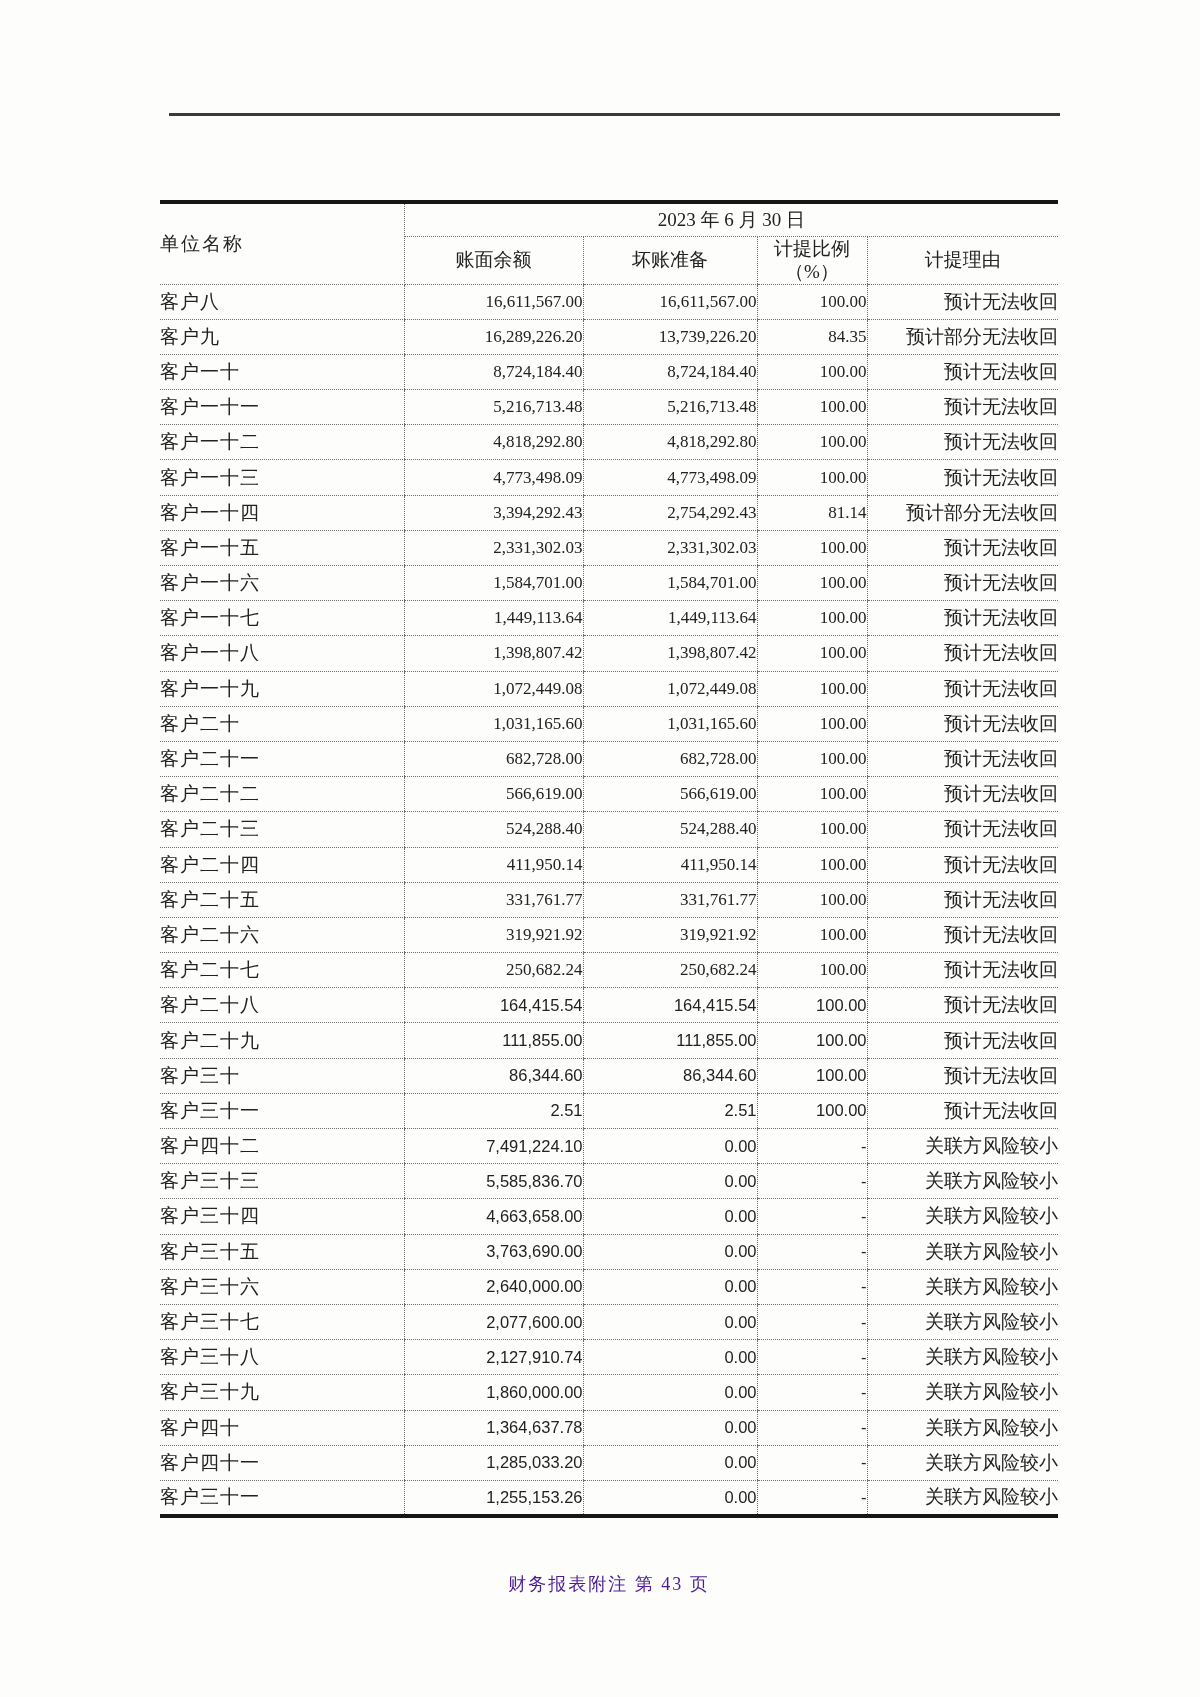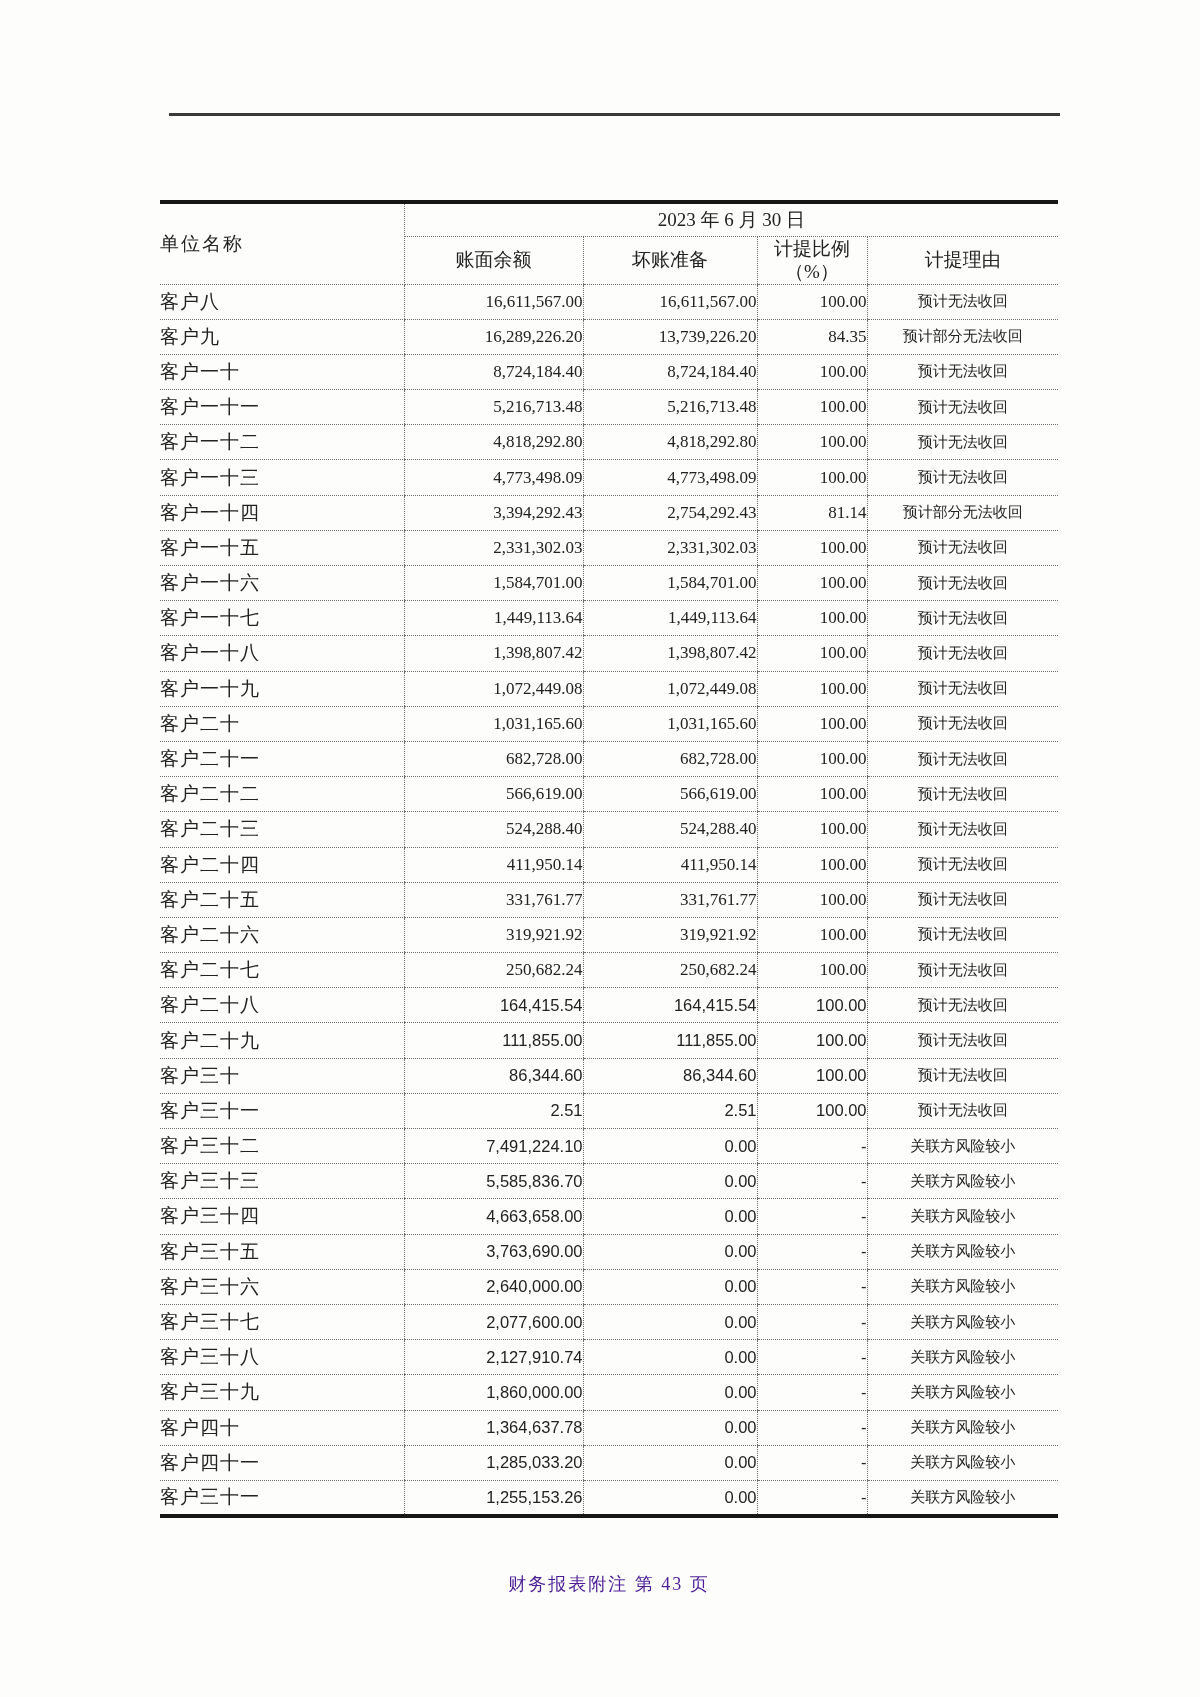--- a/index.html
+++ b/index.html
@@ -67,21 +67,21 @@
   tbody td {
     height: 35.2px;
     border-bottom: 1px dotted #6e6e6e;
     font-size: 19px;
   }
   tbody td + td { border-left: 1px dotted #6e6e6e; }
   tbody tr:last-child td { border-bottom: none; }
   td.name   { text-align: left;  padding-left: 20px; letter-spacing: 1px; }
   td.num    { text-align: right; padding-right: 14px; font-size: 17px; font-family: "Liberation Serif", serif; }
   td.ratio  { padding-right: 12px; }
-  td.reason { text-align: center;  padding-left: 12px; font-size: 15px; }
+  td.reason { text-align: right;  padding-left: 12px; font-size: 19px; }
   td.sans   { font-family: "Liberation Sans", sans-serif; font-size: 16.5px; }
   .footer {
     position: absolute;
     left: 160px;
     top: 1572px;
     width: 898px;
     text-align: center;
     font-size: 18px;
     color: #4c1d95;
     letter-spacing: 2px;
@@ -277,21 +277,21 @@
           <td class="reason">预计无法收回</td>
         </tr>
         <tr>
           <td class="name">客户三十一</td>
           <td class="num sans">2.51</td>
           <td class="num sans">2.51</td>
           <td class="num ratio sans">100.00</td>
           <td class="reason">预计无法收回</td>
         </tr>
         <tr>
-          <td class="name">客户三十二</td>
+          <td class="name">客户四十二</td>
           <td class="num sans">7,491,224.10</td>
           <td class="num sans">0.00</td>
           <td class="num ratio sans">-</td>
           <td class="reason">关联方风险较小</td>
         </tr>
         <tr>
           <td class="name">客户三十三</td>
           <td class="num sans">5,585,836.70</td>
           <td class="num sans">0.00</td>
           <td class="num ratio sans">-</td>

